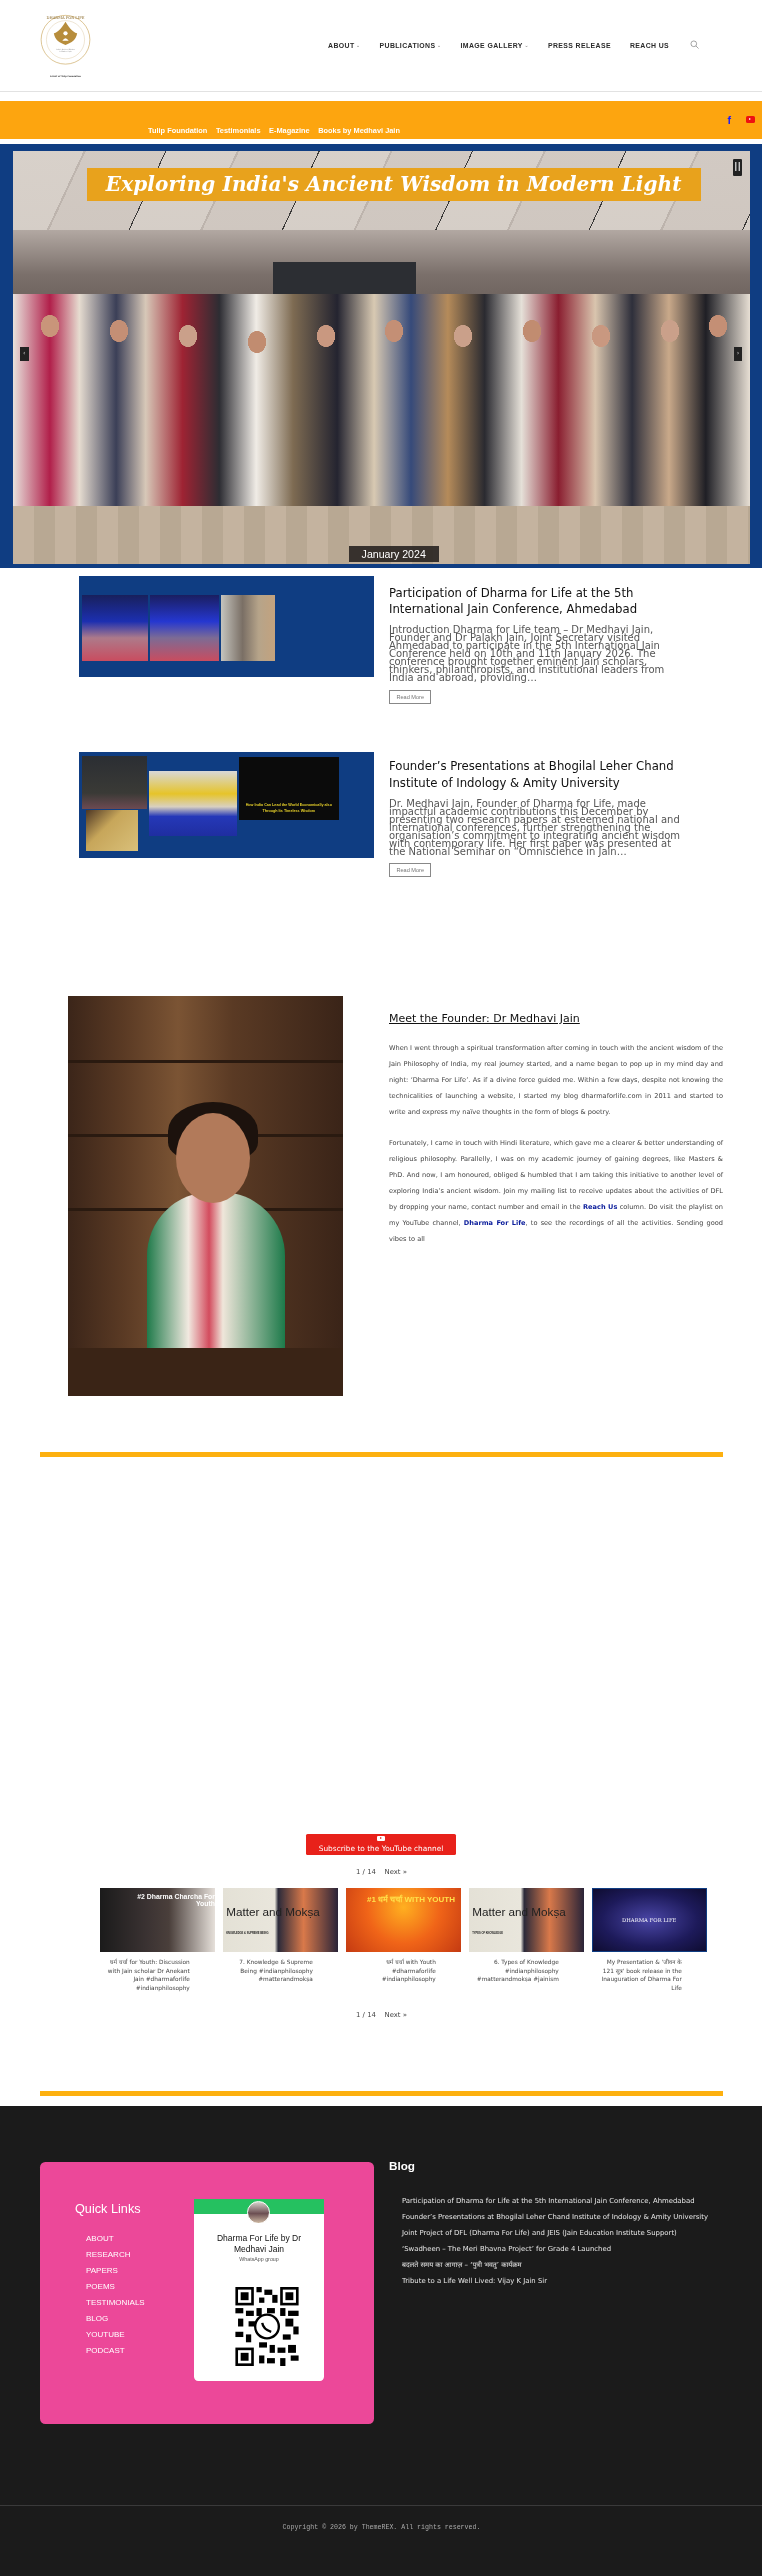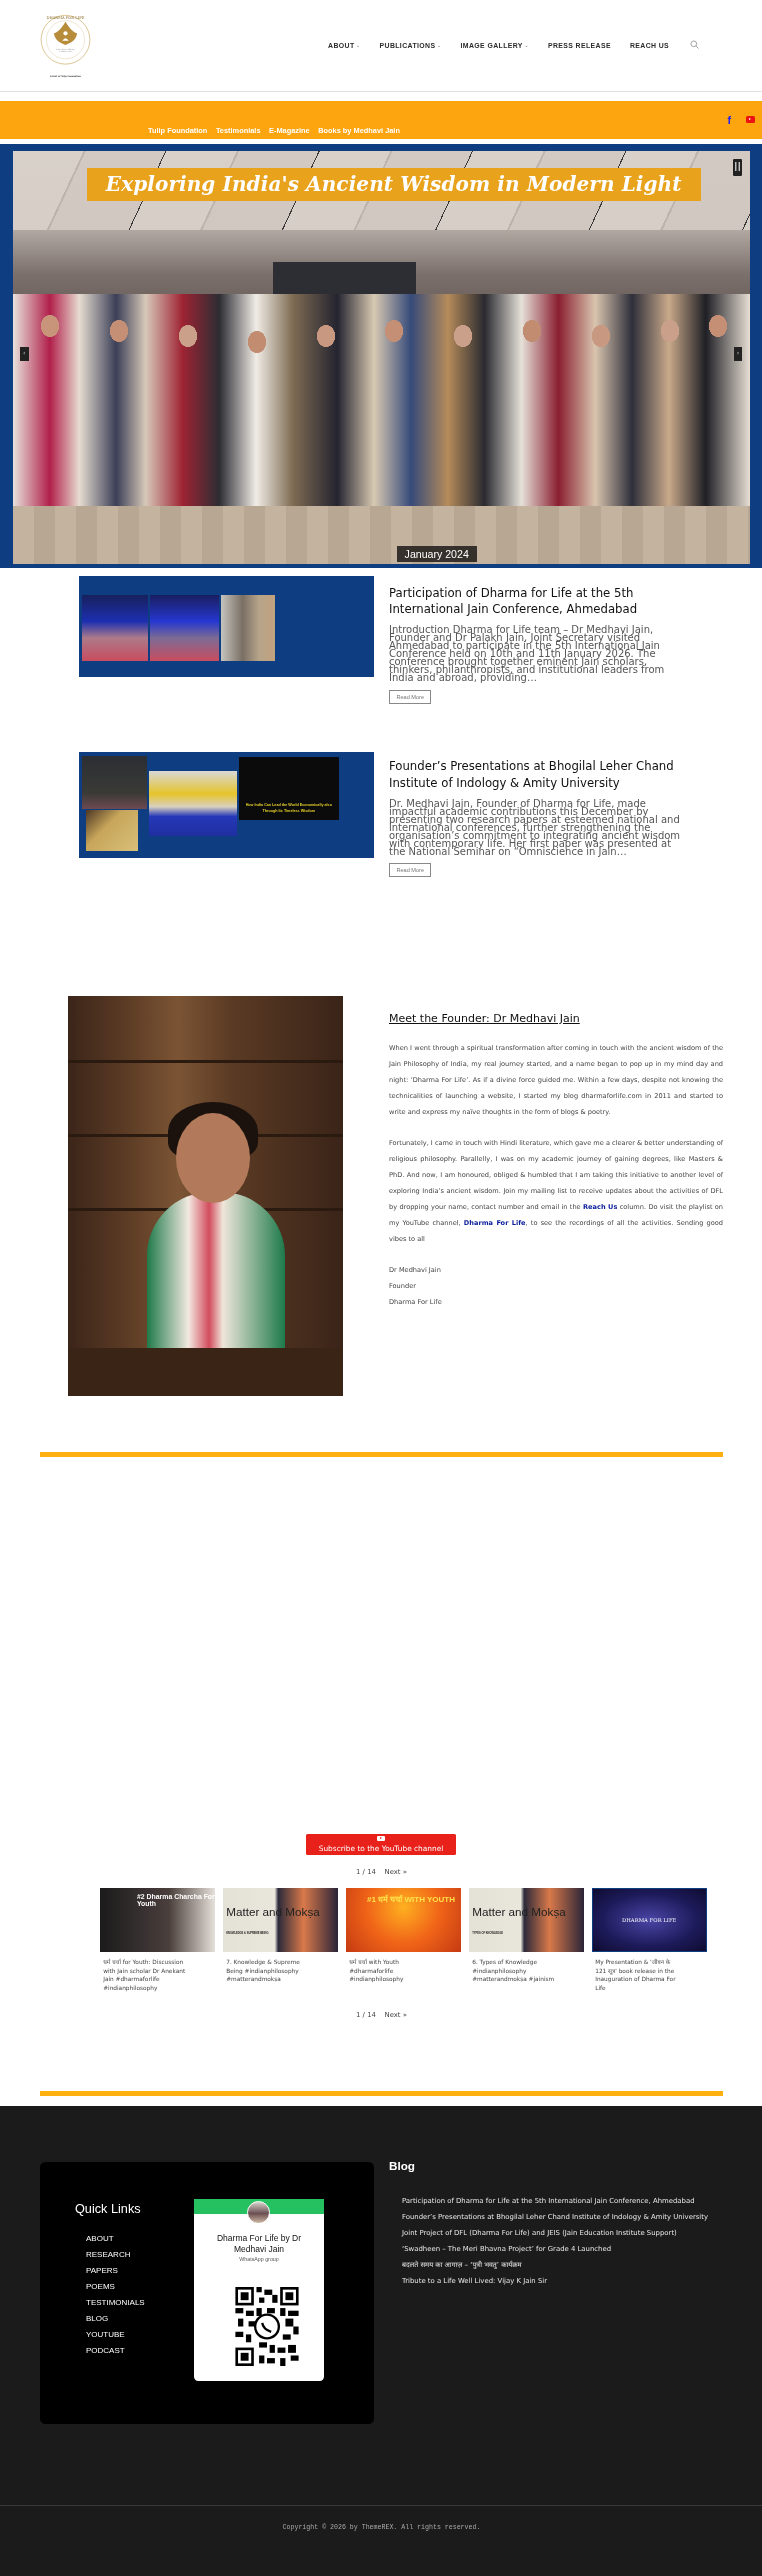--- a/index.html
+++ b/index.html
@@ -45,22 +45,22 @@
       radial-gradient(ellipse 15px 18px at 705px 32px, #c48f75 60%, transparent 62%),
       linear-gradient(90deg, #e8e2dc 0%, #b11f4a 5%, #e6dcd0 9%, #3b3f57 14%, #d7c8b8 18%, #9e2333 23%, #2d2d33 28%, #f0ece6 33%, #7e6b52 38%, #242430 44%, #d8c9b2 49%, #364a7a 54%, #b58b5a 59%, #2a2a30 64%, #e5e0d8 69%, #8a1e30 74%, #d9c5ae 79%, #2e2f3b 84%, #c9a98a 89%, #1f1f25 94%, #e7dfd4 100%); }
   .floor { position: absolute; left: 0; bottom: 0; width: 100%; height: 58px; background: repeating-linear-gradient(90deg, #c4b39f 0 21px, #b8a893 21px 42px); }
   .hero-banner { position: absolute; left: 74px; top: 16.4px; width: 614px; height: 33px; background: #e8a21c;
     display: flex; align-items: center; justify-content: center; }
   .hero-banner-text { font-family: "DejaVu Serif", serif; font-style: italic; font-weight: bold; font-size: 20px; color: #fff; letter-spacing: 0.1px; }
   .pause-btn { position: absolute; right: 7.4px; top: 7.4px; width: 9.5px; height: 17px; background: #222; color: #ddd; font-size: 12px; text-align: center; line-height: 17px; border-radius: 1.1px; }
   .arrow { position: absolute; top: 196px; width: 8.5px; height: 13.8px; background: #222; color: #ddd; font-size: 6.4px; text-align: center; line-height: 13.8px; }
   .arrow.left { left: 7.4px; }
   .arrow.right { right: 7.4px; }
-  .caption { position: absolute; left: 336px; top: 395px; width: 80px; height: 16px; background: rgba(40,34,32,0.9); color: #fff;
-    font-family: "Liberation Sans", sans-serif; font-size: 10.6px; text-align: center; line-height: 16px; margin-left: 48px; }
+  .caption { position: absolute; left: 336px; top: 395px; width: 90px; height: 16px; background: rgba(40,34,32,0.9); color: #fff;
+    font-family: "Liberation Sans", sans-serif; font-size: 10.6px; text-align: center; line-height: 16px; }
 
   
   .post { position: absolute; left: 79px; width: 604px; }
   .post-thumb { position: absolute; left: 0; width: 295px; height: 101px; background: #0f3d82; }
   .post-body { position: absolute; left: 310px; width: 297px; }
   .post-title { font-family: "DejaVu Sans", sans-serif; font-size: 11.7px; font-weight: normal; line-height: 16.4px; color: #111; margin-bottom: 8.5px; }
   .post-excerpt { font-family: "DejaVu Sans", sans-serif; font-size: 10px; line-height: 8px; color: #555; }
   .read-more { display: inline-block; margin-top: 7.4px; padding: 3.2px 6.4px; border: 0.5px solid #888; font-size: 5.6px; color: #777; font-family: "Liberation Sans", sans-serif; cursor: pointer; }
 
   .thumb1-a, .thumb1-b, .thumb1-c { position: absolute; top: 18.5px; height: 66px; }
@@ -93,34 +93,34 @@
 
   
   .subscribe { position: absolute; left: 306px; top: 1834px; width: 150px; height: 21px; background: #e8211a; color: #fff; border-radius: 1.6px;
     font-size: 7.4px; display: flex; align-items: center; justify-content: center; gap: 3.2px; cursor: pointer; flex-direction: column; }
   .sub-yt { width: 7.4px; height: 5.8px; background: #fff; border-radius: 1.1px; position: relative; }
   .sub-yt::after { content: ""; position: absolute; left: 2.6px; top: 1.6px; border-left: 2.1px solid #e8211a; border-top: 1.3px solid transparent; border-bottom: 1.3px solid transparent; }
   .pager { position: absolute; left: 0; width: 763px; text-align: center; font-size: 6.9px; color: #444; }
   .pager span { margin: 0 3.2px; }
   .pager .next { cursor: pointer; }
   .videos { position: absolute; left: 78px; top: 1888px; width: 608px; display: flex; gap: 8px; }
-  .video { width: 115px; text-align: left; padding-left: 22px; }
+  .video { width: 115px; text-align: right; padding-left: 22px; }
   .video-thumb { width: 115px; height: 64px; position: relative; overflow: hidden; }
   .video-title { font-size: 5.8px; line-height: 8.5px; color: #444; margin-top: 6.4px; padding: 0 3.2px; }
   .vt1 { background: linear-gradient(90deg, #1b1b1b 0%, #3a3232 40%, #4a3f3b 60%, #e6e0da 100%); }
   .vt2, .vt4 { background: linear-gradient(90deg, #e4e1d6 0%, #e9e6dc 45%, #2b2a3a 48%, #d9794a 70%, #2a2438 100%); }
   .vt3 { background: radial-gradient(circle at 50% 30%, #ffb020 0%, #f06418 50%, #c43a12 100%); }
   .vt5 { background: radial-gradient(ellipse at 50% 50%, #4a46a6 0%, #1d1a5a 60%, #0e0c30 100%); border: 1.6px solid #0f3d82; }
   .vt-label { position: absolute; font-family: "Liberation Sans", sans-serif; font-weight: bold; color: #fff; }
   .vt-matter { position: absolute; left: 3.2px; top: 18px; font-family: "Liberation Sans", sans-serif; font-size: 11.7px; color: #222; line-height: 11.7px; }
   .vt-sub { position: absolute; left: 3.2px; top: 44px; font-size: 2.6px; color: #222; font-weight: bold; font-family: "Liberation Sans", sans-serif; }
 
   
   .footer { position: absolute; left: 0; top: 2106px; width: 763px; height: 470px; background: #1b1b1b; }
-  .footer-card { position: absolute; left: 40px; top: 56px; width: 334px; height: 262px; background: #000000; border-radius: 5.3px; }
+  .footer-card { position: absolute; left: 40px; top: 56px; width: 334px; height: 262px; background: #ec4899; border-radius: 5.3px; }
   .ql-title { position: absolute; left: 35px; top: 40px; font-family: "Liberation Sans", sans-serif; font-size: 12.7px; color: #fff; }
   .ql-list { position: absolute; left: 46px; top: 69px; list-style: none; }
   .ql-list li { font-family: "Liberation Sans", sans-serif; font-size: 8px; color: #fff; line-height: 16px; cursor: pointer; }
   .wa-card { position: absolute; left: 154px; top: 37px; width: 130px; height: 182px; background: #fff; border-radius: 0 0 4.2px 4.2px; overflow: hidden; }
   .wa-top { height: 15px; background: #25c160; }
   .wa-avatar { position: absolute; left: 53px; top: 1.6px; width: 23px; height: 23px; border-radius: 50%; border: 1.6px solid #fff; background: linear-gradient(180deg, #d6d2cc 0%, #6c4f52 55%, #cdb9a3 100%); }
   .wa-name { margin-top: 19px; text-align: center; font-family: "Liberation Sans", sans-serif; font-size: 8.5px; line-height: 10.6px; color: #111; padding: 0 21px; }
   .wa-sub { text-align: center; font-family: "Liberation Sans", sans-serif; font-size: 5.3px; color: #555; margin-top: 2.1px; }
   .qr { position: absolute; left: 41px; top: 88px; width: 64px; height: 79px; }
   .scan-text { position: absolute; left: 154px; top: 231px; width: 170px; font-family: "Liberation Sans", sans-serif; font-size: 7.4px; line-height: 15.4px; color: #fff; }
@@ -240,25 +240,20 @@
     <div class="hair"></div>
     <div class="face"></div>
   </div>
   <div class="table"></div>
 </div>
 
 <section class="founder-body">
   <h2 class="founder-title">Meet the Founder: Dr Medhavi Jain</h2>
   <p class="founder-p">When I went through a spiritual transformation after coming in touch with the ancient wisdom of the Jain Philosophy of India, my real journey started, and a name began to pop up in my mind day and night: ‘Dharma For Life’. As if a divine force guided me. Within a few days, despite not knowing the technicalities of launching a website, I started my blog dharmaforlife.com in 2011 and started to write and express my naïve thoughts in the form of blogs &amp; poetry.</p>
   <p class="founder-p"><span>Fortunately, I came in touch with Hindi literature, which gave me a clearer &amp; better understanding of religious philosophy. Parallelly, I was on my academic journey of gaining degrees, like Masters &amp; PhD. And now, I am honoured, obliged &amp; humbled that I am taking this initiative to another level of exploring India’s ancient wisdom. Join my mailing list to receive updates about the activities of DFL by dropping your name, contact number and email in the </span><a>Reach Us</a><span> column. Do visit the playlist on my YouTube channel, </span><a>Dharma For Life</a><span>, to see the recordings of all the activities. Sending good vibes to all</span></p>
-  <div class="signature">
-    <div>Dr Medhavi Jain</div>
-    <div>Founder</div>
-    <div>Dharma For Life</div>
-  </div>
 </section>
 
 <div class="gold-rule" style="top:1452px;"></div>
 
 <div class="subscribe">
   <span class="sub-yt"></span>
   <span>Subscribe to the YouTube channel</span>
 </div>
 
 <div class="pager" style="top:1868px;">

